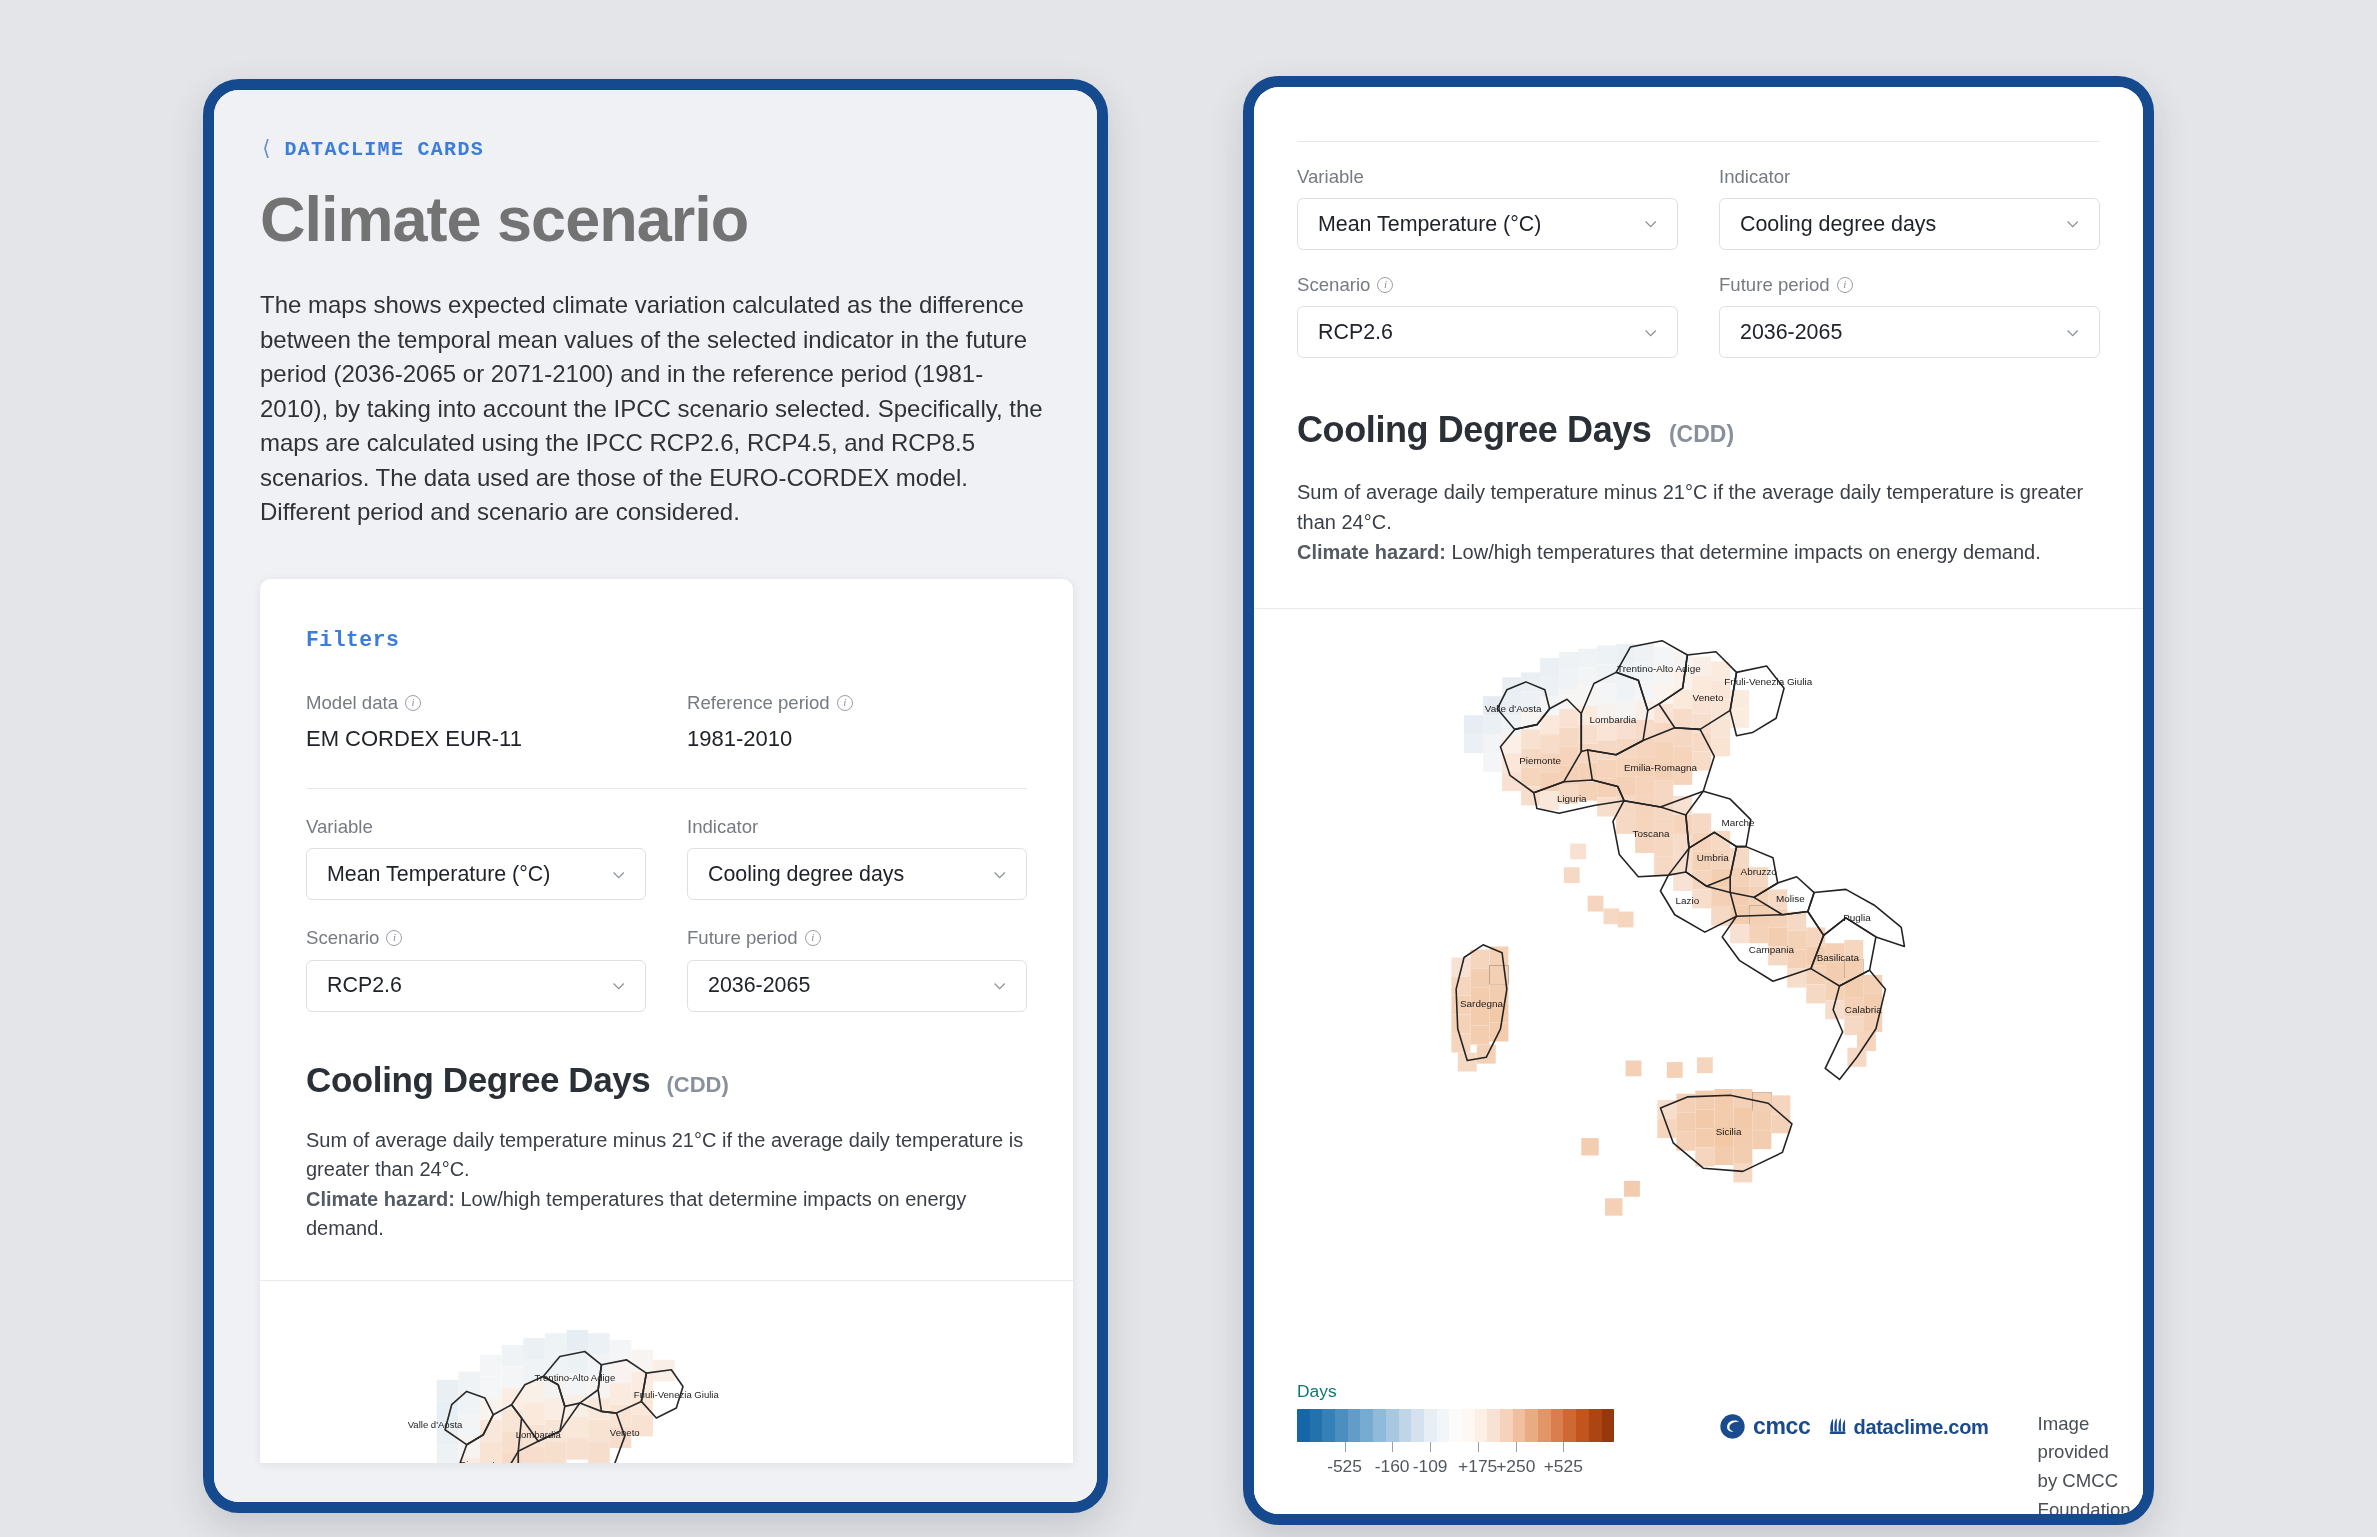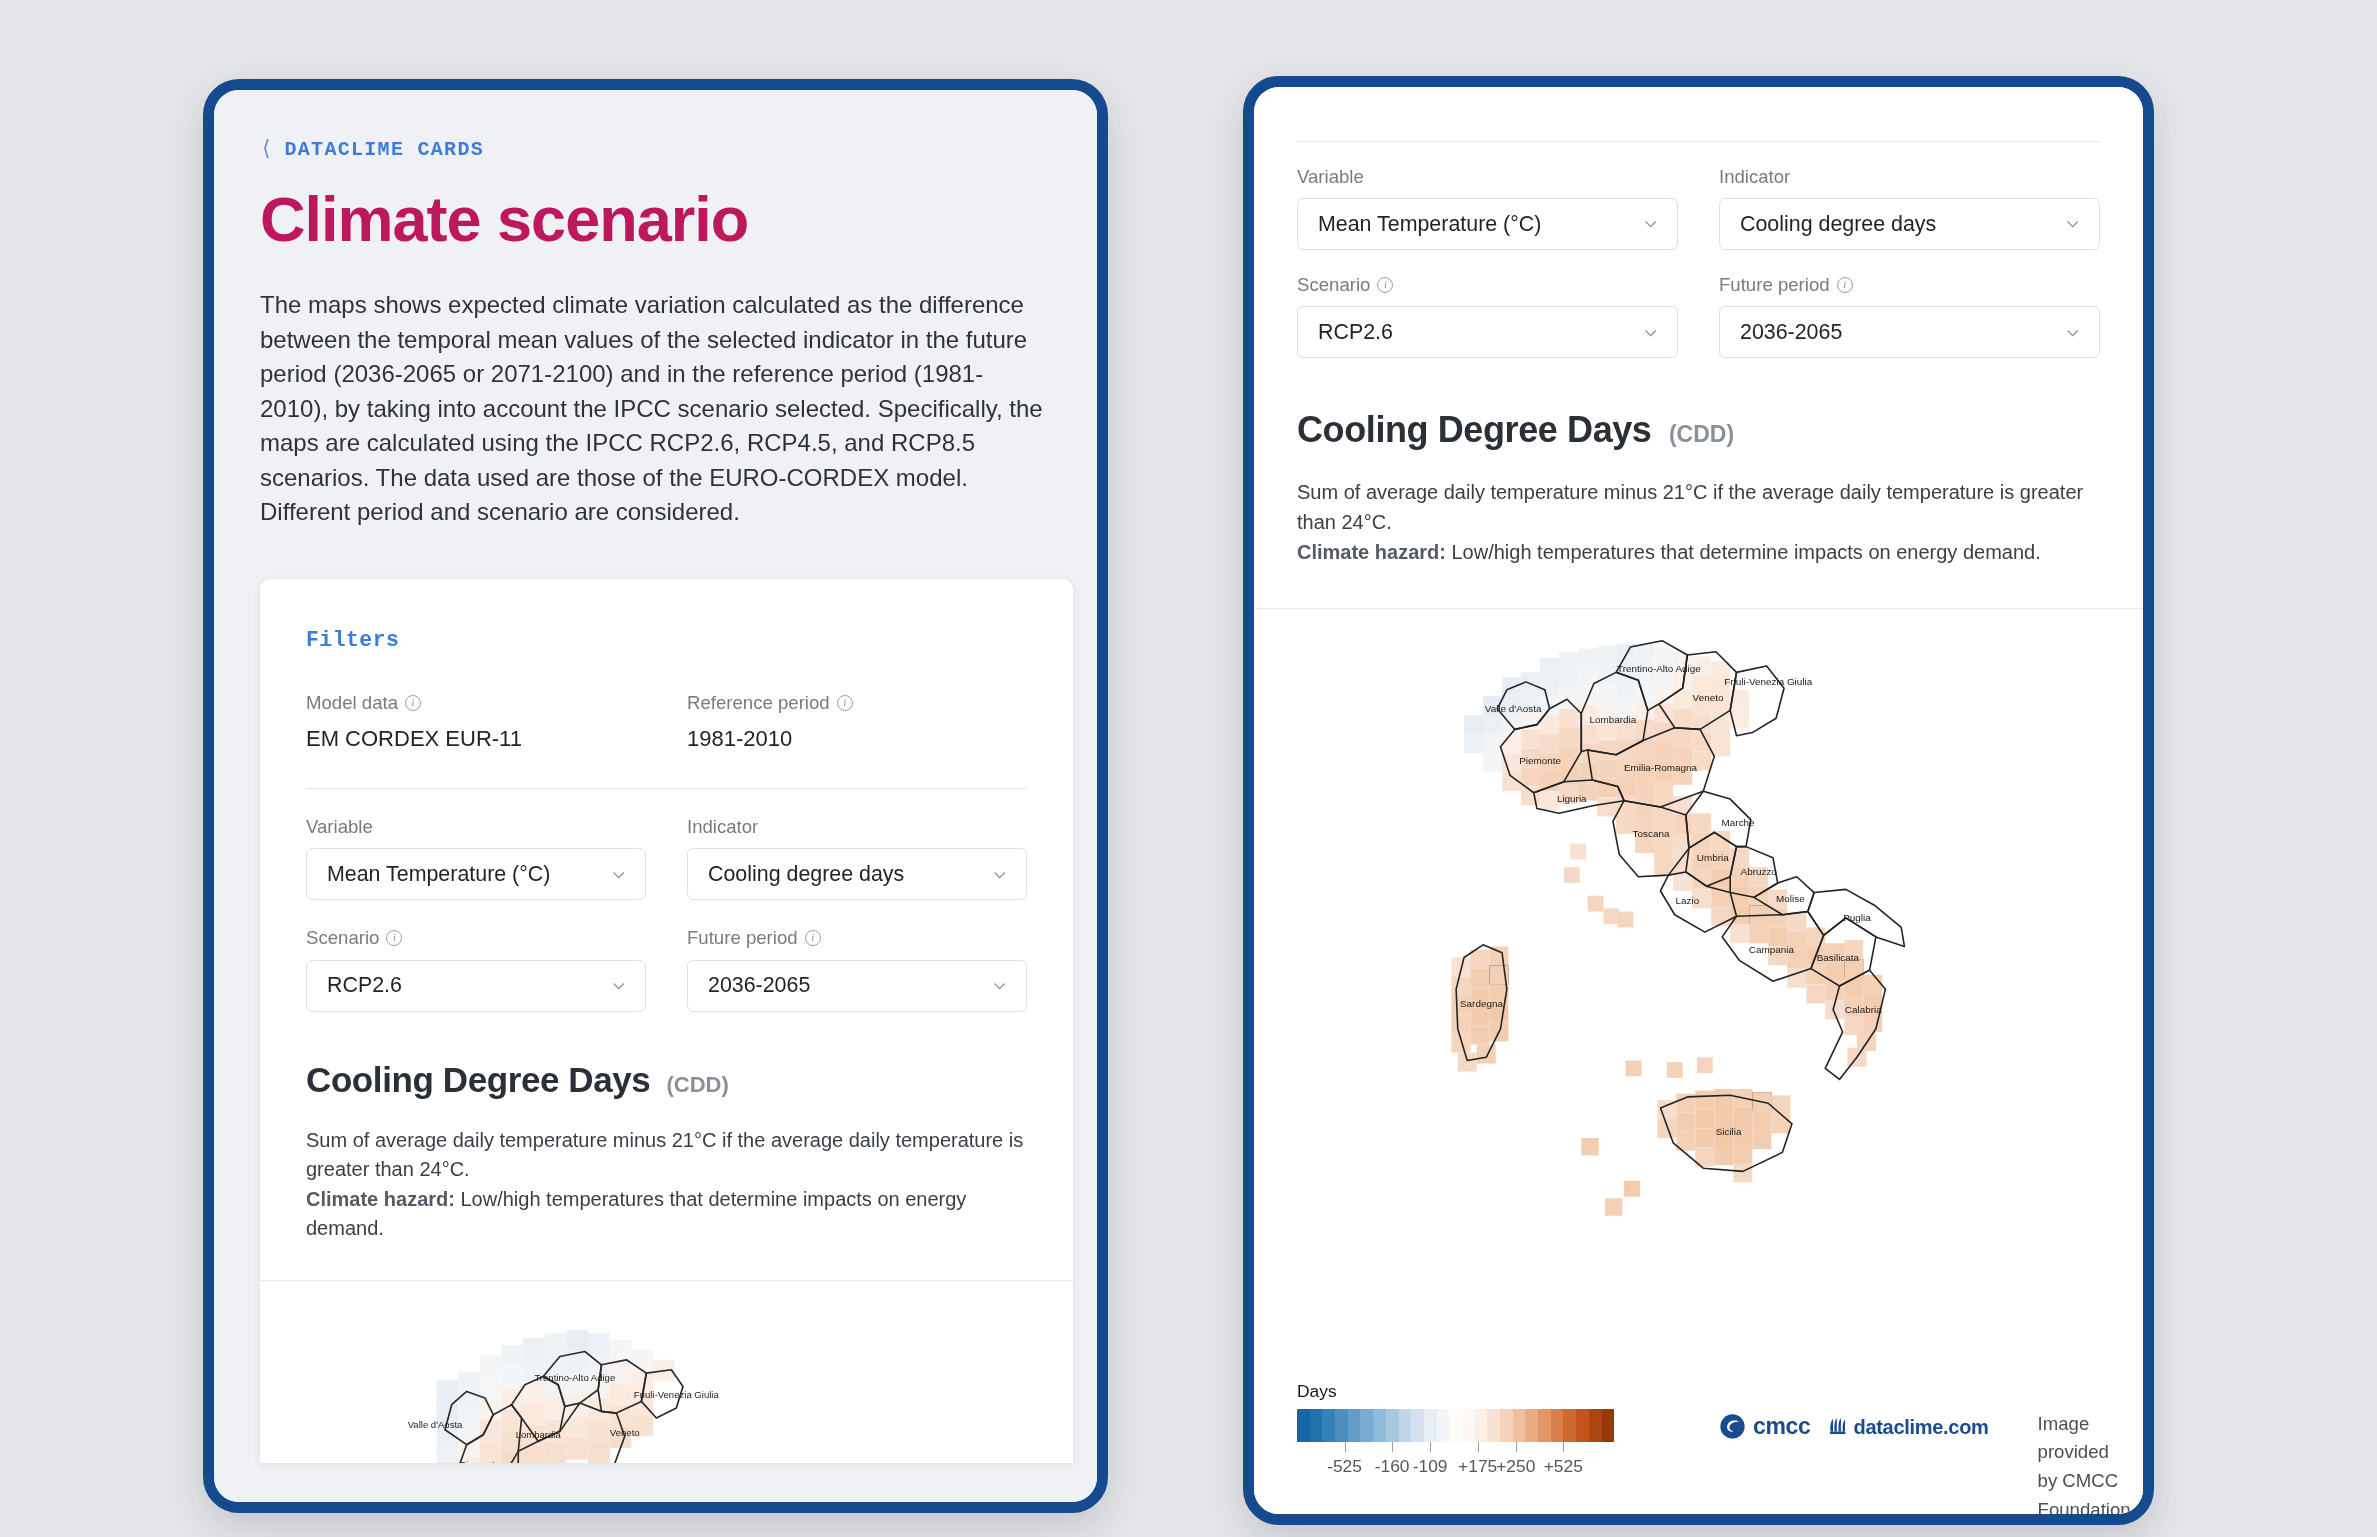--- a/index.html
+++ b/index.html
@@ -33,21 +33,21 @@
     display:flex; align-items:center; gap:10.3px;
     font-family: "Liberation Mono", monospace;
     font-size: 20px; font-weight: 700; letter-spacing: 1.3px;
     color: #3b7ddd;
   }
   .breadcrumb .chev { font-size: 21.4px; font-weight: 400; color:#6e90c6; line-height:1; }
 
   .page-title {
     margin-top: 22px;
     font-size: 63px; font-weight: 700; letter-spacing: -1px;
-    color: #be185d;
+    color: #737373;
     font-family: "Liberation Sans", sans-serif;
   }
 
   .intro {
     margin-top: 33px;
     font-size: 24px; line-height: 1.44;
     color: #2f3338;
     max-width: 828px;
   }
 
@@ -124,21 +124,21 @@
   .r-cdd-desc { margin-top: 26px; font-size: 20px; line-height:1.5; color:#3a3f46; }
 
   .r-divider { height:0.8px; background:#e9eaed; margin-top: 41px; }
 
   
   .footer {
     position:absolute; left:0; right:0; bottom:0; height: 158px;
     display:flex; align-items:flex-start; padding: 25px 43px 0 43px; background:#fff;
   }
   .legend { width: 333px; }
-  .legend-title { font-size: 17.4px; color:#0f172a; margin-bottom: 7.1px; }
+  .legend-title { font-size: 17.4px; color:#0f766e; margin-bottom: 7.1px; }
   .legend-bar { height: 33px; width: 317px; display:flex; border-radius:0.8px; overflow:hidden; }
   .legend-bar i { display:block; height:100%; flex:1 1 auto; }
   .legend-ticks { position:relative; width:317px; height:11px; }
   .legend-ticks span { position:absolute; top:0; width:0.8px; height:9.5px; background:#9aa0a8; }
   .legend-labels { position:relative; width:317px; height:22px; margin-top:3.2px; }
   .legend-labels b {
     position:absolute; top:0; font-weight:400; font-size:17.4px; color:#53585f;
     transform: translateX(-50%); white-space:nowrap;
   }
 

